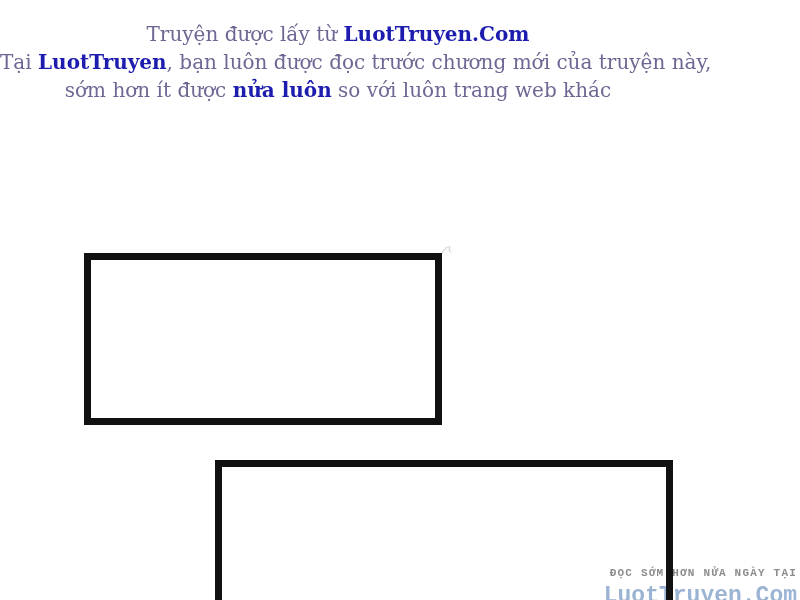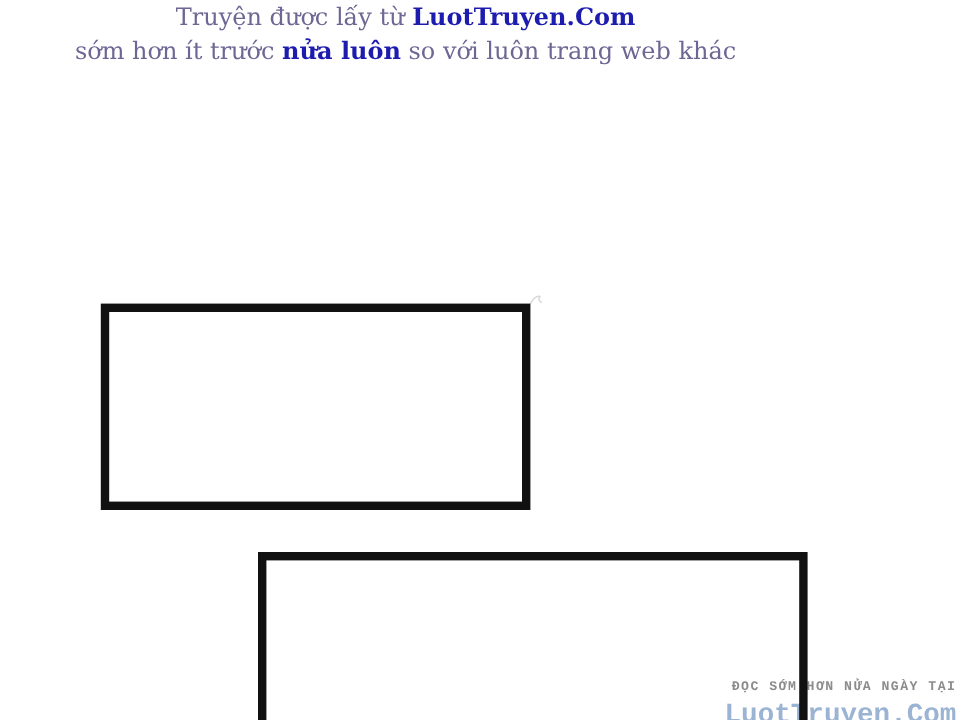--- a/index.html
+++ b/index.html
@@ -11,21 +11,21 @@
     height: 600px;
     overflow: hidden;
     position: relative;
     background: #ffffff;
     font-family: "DejaVu Serif", "Liberation Serif", serif;
   }
 
   
   .notice {
     position: absolute;
-    top: 0;
+    top: 20px;
     left: 0;
     width: 676px;
     text-align: center;
     color: #6e6794;
     font-size: 20px;
     line-height: 28px;
   }
   .notice .line {
     white-space: nowrap;
   }
@@ -91,21 +91,22 @@
     line-height: 25px;
     margin-top: 3px;
     white-space: nowrap;
   }
 </style>
 </head>
 <body>
 
 <div class="notice">
   <div class="line"><span>Truyện được lấy từ </span><span class="hl">LuotTruyen.Com</span></div>
-  <div class="line"><span>sớm hơn ít trước </span><span class="hl">nửa luôn</span><span> so với luôn trang web khác</span></div>
+  <div class="line"><span>Tại </span><span class="hl">LuotTruyen</span><span>, bạn luôn được đọc trước chương mới của truyện này,</span></div>
+  <div class="line"><span>sớm hơn ít được </span><span class="hl">nửa luôn</span><span> so với luôn trang web khác</span></div>
 </div>
 
 <div class="panel panel-1"></div>
 <div class="panel panel-2"></div>
 
 <div class="scratch">
   <svg width="14" height="12" viewBox="0 0 14 12">
     <path d="M3 9 Q 7 2 11 3 Q 9 6 12 8" fill="none" stroke="#d9d9d9" stroke-width="1.3" stroke-linecap="round"></path>
   </svg>
 </div>

